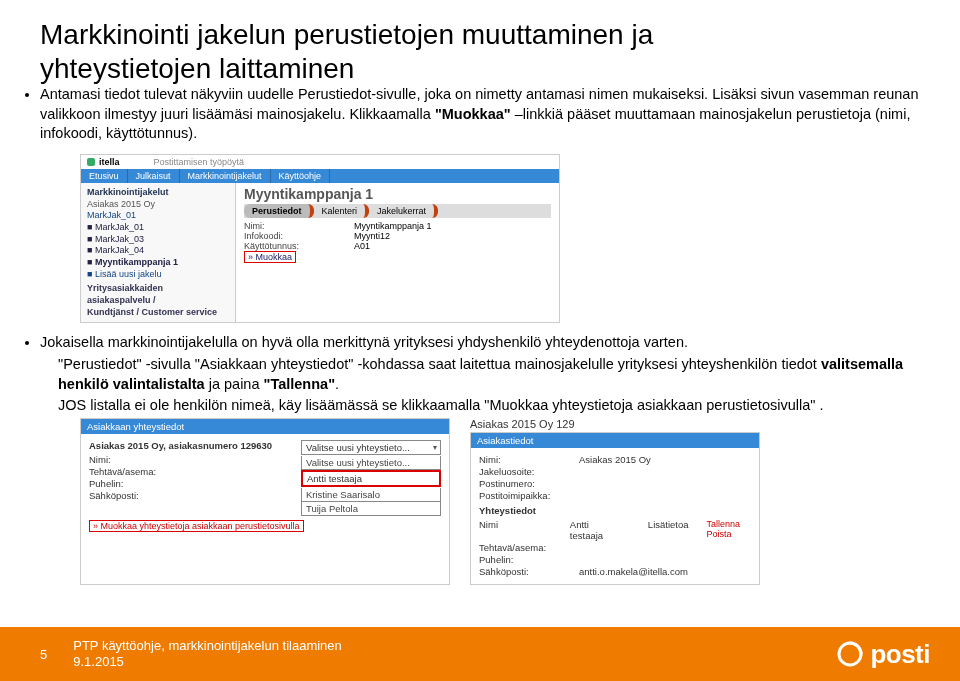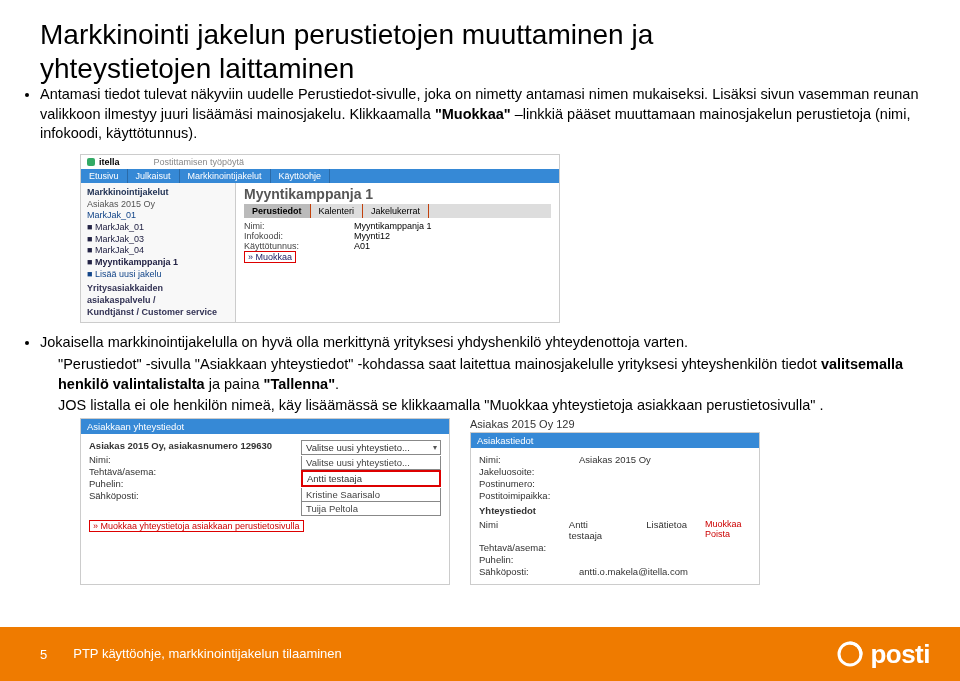--- a/index.html
+++ b/index.html
@@ -49,21 +49,21 @@
     color: #224;
     font-size: 9px;
     line-height: 1.3;
     border-right: 1px solid #ccc;
   }
   .s1-side .hdr { font-weight: 700; color: #235; }
   .s1-side .sub { color: #555; }
   .s1-main { flex: 1; padding: 3px 8px; }
   .s1-main .h1 { font-size: 14px; color: #555; font-weight: 700; margin-bottom: 2px; }
   .s1-sub-tabs { display: flex; font-size: 9px; background: #ddd; }
-  .s1-sub-tabs span { padding: 2px 8px; border-right: 1px solid #c2410c; }
+  .s1-sub-tabs span { padding: 2px 8px; border-right: 4px solid #c2410c; border-radius: 6px; }
   .s1-sub-tabs span.act { background: #bbb; font-weight: 700; }
   .s1-fields { font-size: 9px; padding: 3px 0; }
   .s1-fields .row { display: flex; gap: 30px; }
   .s1-fields .lbl { color: #444; width: 80px; }
   .redbox { border: 1px solid #d00; padding: 0 3px; display: inline-block; color: #226; }
 
   .screenshots2 {
     display: flex;
     gap: 20px;
     margin-left: 40px;
@@ -259,21 +259,21 @@
               <span class="k">Postinumero:</span>
             </div>
           <div class="fld">
               <span class="k">Postitoimipaikka:</span>
             </div>
           <div class="hdrbold" style="margin-top:4px">Yhteystiedot</div>
           <div class="fld" style="gap:18px">
             <span class="k">Nimi</span>
             <span>Antti testaaja</span>
             <span style="margin-left:20px">Lisätietoa</span>
-            <span class="redend">Muokkaa Poista</span>
+            <span class="redend">Tallenna Poista</span>
           </div>
           <div class="fld">
               <span class="k">Tehtavä/asema:</span>
             </div>
           <div class="fld">
               <span class="k">Puhelin:</span>
             </div>
           <div class="fld">
               <span class="k">Sähköposti:</span>
               <span class="v">antti.o.makela@itella.com</span>
@@ -281,20 +281,21 @@
         </div>
       </div>
     </div>
   </div>
 </div>
 
 <div class="footer">
   <div class="num">5</div>
   <div class="meta">
     <div>PTP käyttöohje, markkinointijakelun tilaaminen</div>
+    <div>9.1.2015</div>
   </div>
   <div class="logo">
     <svg width="28" height="28" viewBox="0 0 28 28">
       <circle cx="14" cy="14" r="11" fill="none" stroke="#fff" stroke-width="3"></circle>
       <path d="M14 3 A11 11 0 0 1 25 14" fill="none" stroke="#fff" stroke-width="3" stroke-linecap="round"></path>
     </svg>
     <span>posti</span>
   </div>
 </div>
 

